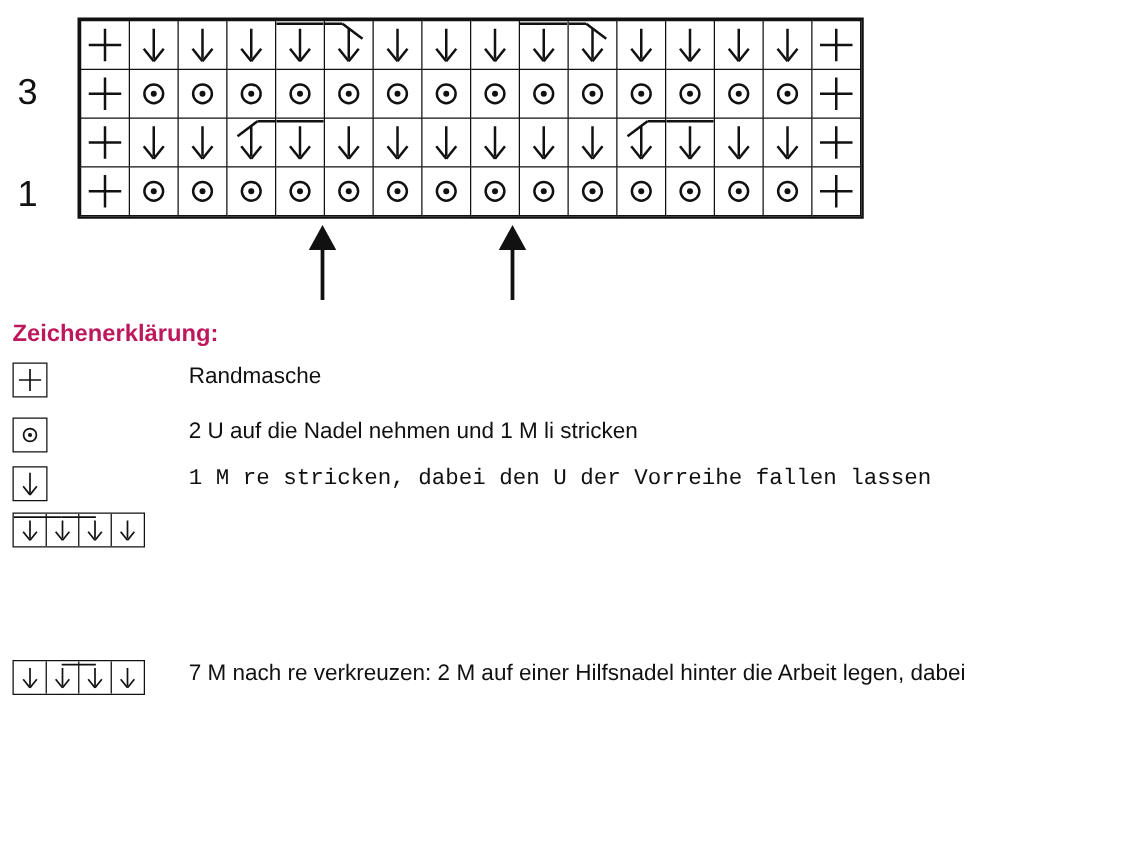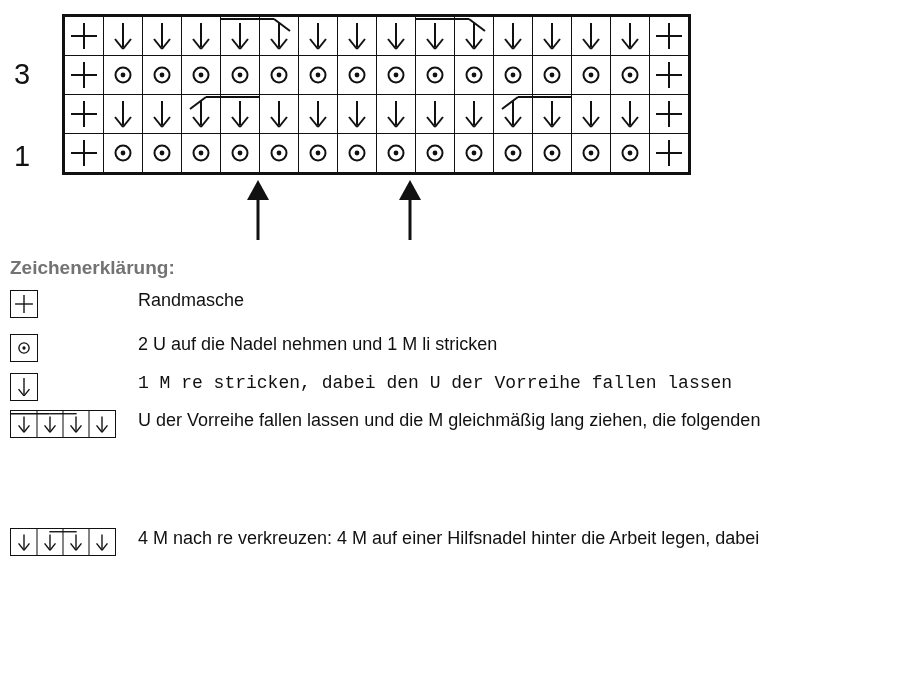--- a/index.html
+++ b/index.html
@@ -31,31 +31,31 @@
   }
   .cellsvg{display:block;width:38px;height:38px;}
 
   
   .uparrow{position:absolute;}
 
   
   .legend{position:absolute;left:0;top:248px;width:910px;}
   .legend-title{
     position:absolute;left:10px;top:9px;
-    font-size:19px;font-weight:bold;color:#737373;
+    font-size:19px;font-weight:bold;color:#be185d;
   }
   .legend-row{position:absolute;left:0;width:910px;}
   .sym{position:absolute;left:10px;}
   .sym .symbox{display:block;}
   .ltext{
     position:absolute;left:138px;
     font-size:18px;line-height:25px;color:#111;
     width:760px;
   }
-  .ltext div{white-space:pre;}
+  .ltext div{white-space:pre;margin-left:13px;}
 </style>
 </head>
 <body>
 
 <div class="chart-wrap">
 
   <div class="rownum left" style="top:60px">3</div>
   <div class="rownum left" style="top:142px">1</div>
   <div class="rownum right" style="top:22px">4</div>
   <div class="rownum right" style="top:104px">2</div>
@@ -562,21 +562,20 @@
               <line x1="114" y1="0" x2="114" y2="38" stroke="#111" stroke-width="1.5"></line>
               <g transform="translate(114,0)">
                 <line x1="19" y1="8" x2="19" y2="29" stroke="#111" stroke-width="2"></line>
                 <line x1="19" y1="31" x2="11" y2="21" stroke="#111" stroke-width="2"></line>
                 <line x1="19" y1="31" x2="27" y2="21" stroke="#111" stroke-width="2"></line>
               </g>
               <line x1="0" y1="4" x2="56" y2="4" stroke="#111" stroke-width="2"></line>
               <line x1="56" y1="4" x2="96" y2="4" stroke="#111" stroke-width="2"></line>
             </svg></span></div>
         <div class="ltext" style="top: -2px;">
-          <div>U der Vorreihe fallen lassen und die M gleichmäßig lang ziehen, die folgenden</div>
         </div>
       </div>
       <div class="legend-row" style="top: 222px;">
         <div class="sym" style="top: 0px;"></div>
         <div class="ltext" style="top: -2px;">
         </div>
       </div>
       <div class="legend-row" style="top: 280px;">
         <div class="sym" style="top: 0px;"><span class="symbox" style="display:inline-block;border:1.5px solid #111;line-height:0;"><svg width="104" height="26" viewBox="0 0 152 38">
               <g transform="translate(0,0)">
@@ -598,17 +597,17 @@
               </g>
               <line x1="114" y1="0" x2="114" y2="38" stroke="#111" stroke-width="1.5"></line>
               <g transform="translate(114,0)">
                 <line x1="19" y1="8" x2="19" y2="29" stroke="#111" stroke-width="2"></line>
                 <line x1="19" y1="31" x2="11" y2="21" stroke="#111" stroke-width="2"></line>
                 <line x1="19" y1="31" x2="27" y2="21" stroke="#111" stroke-width="2"></line>
               </g>
               <line x1="56" y1="4" x2="96" y2="4" stroke="#111" stroke-width="2"></line>
             </svg></span></div>
         <div class="ltext" style="top: -2px;">
-          <div>4 M nach re verkreuzen: 4 M auf einer Hilfsnadel hinter die Arbeit legen, dabei</div>
+          <div>7 M nach re verkreuzen: 2 M auf einer Hilfsnadel hinter die Arbeit legen, dabei</div>
         </div>
       </div>
     </div>
 </div>
 
 </body></html>

